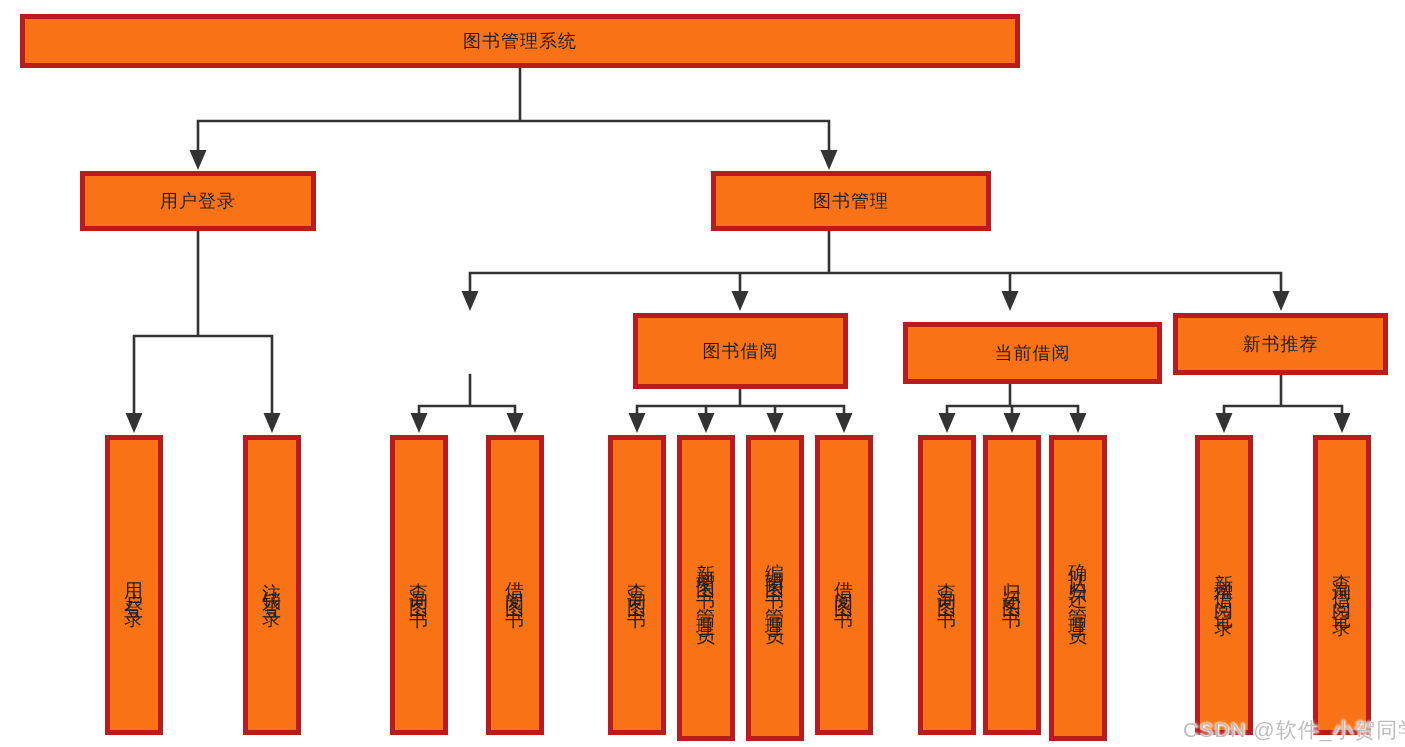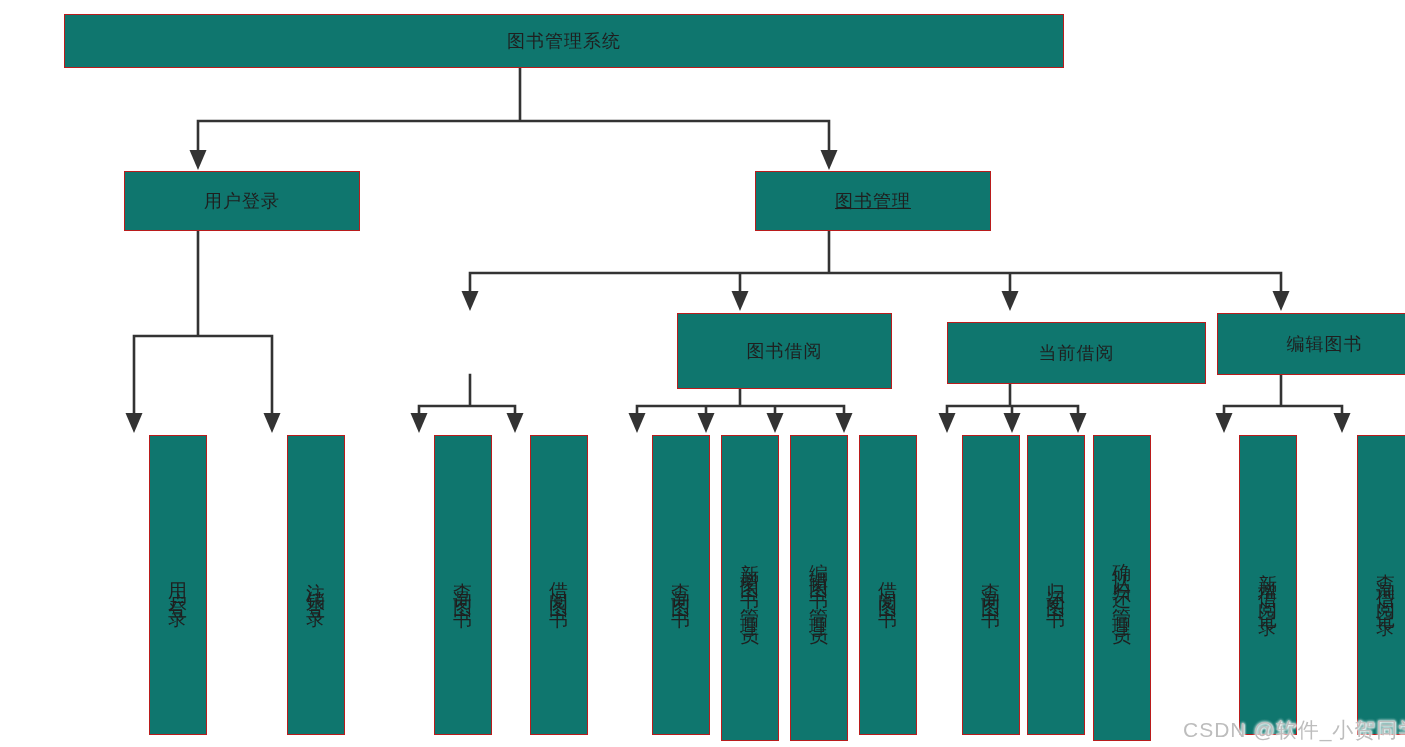--- a/index.html
+++ b/index.html
@@ -19,42 +19,41 @@
   #connectors {
     position: absolute;
     left: 0;
     top: 0;
     width: 1405px;
     height: 747px;
   }
   .box {
     position: absolute;
     box-sizing: border-box;
-    border: 1px solid #b91c1c;
-    background: #0f766e;
+    border: 5px solid #b91c1c;
+    background: #f97316;
     display: flex;
     align-items: center;
     justify-content: center;
     font-size: 18px;
     letter-spacing: 1px;
     white-space: nowrap;
-    margin-left: 44px;
   }
   .vbox {
     writing-mode: vertical-rl;
     font-size: 19px;
     letter-spacing: 9px;
     white-space: normal;
     line-height: 1;
   }
   
   .b-root { left: 20px;  top: 14px;  width: 1000px; height: 54px; }
   
   .b-l2a  { left: 80px;  top: 171px; width: 236px;  height: 60px; }
-  .b-l2b  { left: 711px; top: 171px; width: 236px;  height: 60px; text-decoration: underline; }
+  .b-l2b  { left: 711px; top: 171px; width: 280px;  height: 60px; }
   
   .b-l3a  { left: 363px; top: 313px; width: 215px;  height: 62px; }
   .b-l3b  { left: 633px; top: 313px; width: 215px;  height: 76px; }
   .b-l3c  { left: 903px; top: 322px; width: 259px;  height: 62px; text-align: right; }
   .b-l3d  { left: 1173px;top: 313px; width: 215px;  height: 62px; }
   
   .leaf   { top: 435px; width: 58px; height: 300px; }
   .b-g1a  { left: 105px; }
   .b-g1b  { left: 243px; }
   .b-g2a  { left: 390px; }
@@ -126,21 +125,21 @@
     </g>
   </svg>
 
   <div class="box b-root">图书管理系统</div>
 
   <div class="box b-l2a">用户登录</div>
   <div class="box b-l2b">图书管理</div>
 
   <div class="box b-l3b">图书借阅</div>
   <div class="box b-l3c">当前借阅</div>
-  <div class="box b-l3d">编辑图书</div>
+  <div class="box b-l3d">新书推荐</div>
 
   <div class="box vbox leaf b-g1a">用户登录</div>
   <div class="box vbox leaf b-g1b">注销登录</div>
 
   <div class="box vbox leaf b-g2a">查询图书</div>
   <div class="box vbox leaf b-g2b">借阅图书</div>
 
   <div class="box vbox leaf b-g3a">查询图书</div>
   <div class="box vbox leaf b-g3b">新增图书（管理员）</div>
   <div class="box vbox leaf b-g3c">编辑图书（管理员）</div>

